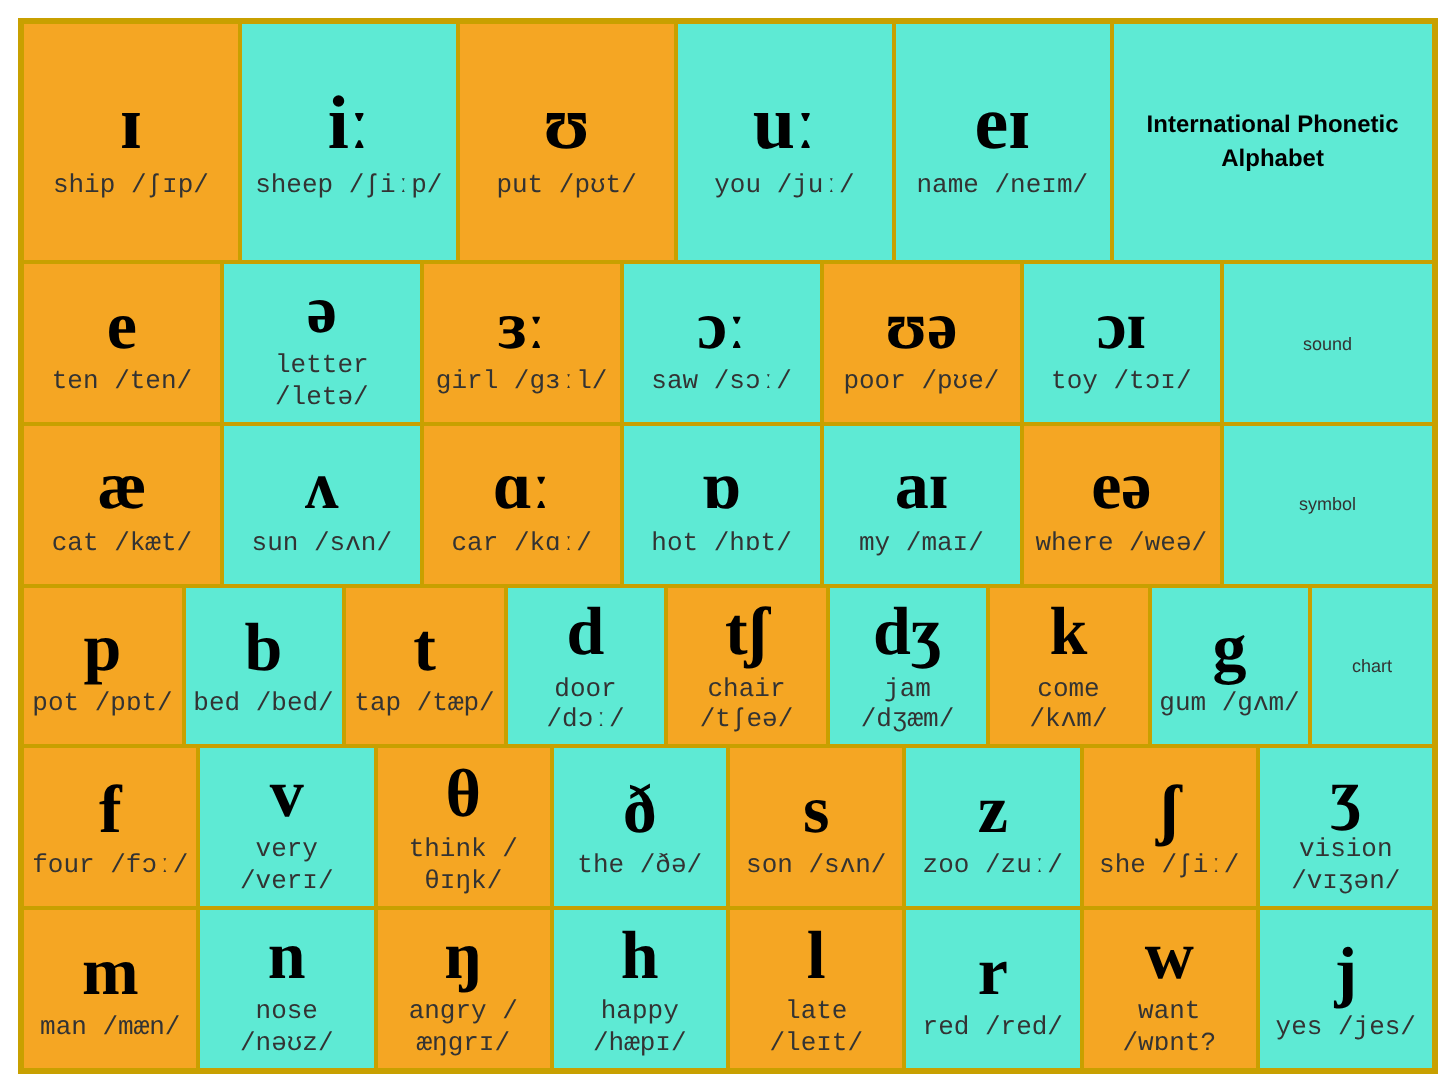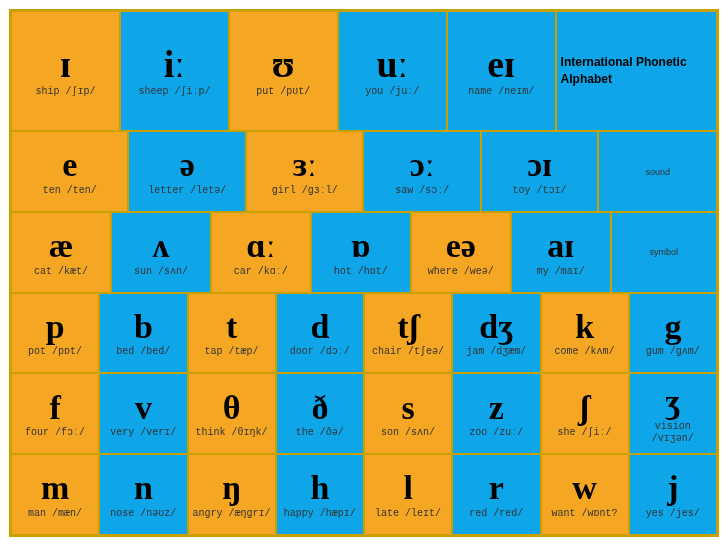--- a/index.html
+++ b/index.html
@@ -39,46 +39,47 @@
       position: relative;
       flex: 1;
     }
     .cell:last-child {
       border-right: none;
     }
     .cell.orange {
       background-color: #f5a623;
     }
     .cell.white {
-      background-color: #0ea5e9;
+      background-color: #5eead4;
     }
     .symbol {
       font-size: 28px;
       font-weight: bold;
       line-height: 1.1;
       font-family: 'Times New Roman', serif;
     }
     .symbol.large {
       font-size: 34px;
     }
     .symbol.xlarge {
       font-size: 38px;
     }
     .example {
-      font-size: 10px;
+      font-size: 13px;
       color: #333;
       text-align: center;
       line-height: 1.2;
       margin-top: 1px;
     }
     .title-cell {
       background: #fff;
       display: flex;
       align-items: center;
       justify-content: center;
+      text-align: center;
       padding: 4px;
       font-size: 11px;
       font-weight: bold;
       font-family: Arial, sans-serif;
       border-right: none;
     }
     .side-label-cell {
       display: flex;
       flex-direction: column;
       align-items: center;
@@ -142,20 +143,24 @@
       <span class="example">letter /letə/</span>
     </div>
     <div class="cell orange">
       <span class="symbol large">ɜː</span>
       <span class="example">girl /gɜːl/</span>
     </div>
     <div class="cell white">
       <span class="symbol large">ɔː</span>
       <span class="example">saw /sɔː/</span>
     </div>
+    <div class="cell orange">
+      <span class="symbol large">ʊə</span>
+      <span class="example">poor /pʊe/</span>
+    </div>
     <div class="cell white">
       <span class="symbol large">ɔɪ</span>
       <span class="example">toy /tɔɪ/</span>
     </div>
     <div class="cell white side-label-cell" style="border-right: none;">
       <span class="side-label">sound</span>
     </div>
   </div>
 
   <div class="row" style="border-bottom: 2px solid #c8a000;">
@@ -168,28 +173,28 @@
       <span class="example">sun /sʌn/</span>
     </div>
     <div class="cell orange">
       <span class="symbol large">ɑː</span>
       <span class="example">car /kɑː/</span>
     </div>
     <div class="cell white">
       <span class="symbol large">ɒ</span>
       <span class="example">hot /hɒt/</span>
     </div>
+    <div class="cell white">
+      <span class="symbol large">aɪ</span>
+      <span class="example">my /maɪ/</span>
+    </div>
     <div class="cell orange">
       <span class="symbol large">eə</span>
       <span class="example">where /weə/</span>
     </div>
-    <div class="cell white">
-      <span class="symbol large">aɪ</span>
-      <span class="example">my /maɪ/</span>
-    </div>
     <div class="cell white side-label-cell" style="border-right: none;">
       <span class="side-label">symbol</span>
     </div>
   </div>
 
   <div class="row" style="border-bottom: 2px solid #c8a000;">
     <div class="cell orange">
       <span class="symbol large">p</span>
       <span class="example">pot /pɒt/</span>
     </div>
@@ -213,20 +218,23 @@
       <span class="symbol large">dʒ</span>
       <span class="example">jam /dʒæm/</span>
     </div>
     <div class="cell orange">
       <span class="symbol large">k</span>
       <span class="example">come /kʌm/</span>
     </div>
     <div class="cell white">
       <span class="symbol large">g</span>
       <span class="example">gum /gʌm/</span>
+    </div>
+    <div class="cell white side-label-cell" style="border-right: none; flex: 0;">
+      <span class="side-label">chart</span>
     </div>
   </div>
 
   <div class="row" style="border-bottom: 2px solid #c8a000;">
     <div class="cell orange">
       <span class="symbol large">f</span>
       <span class="example">four /fɔː/</span>
     </div>
     <div class="cell white">
       <span class="symbol large">v</span>

